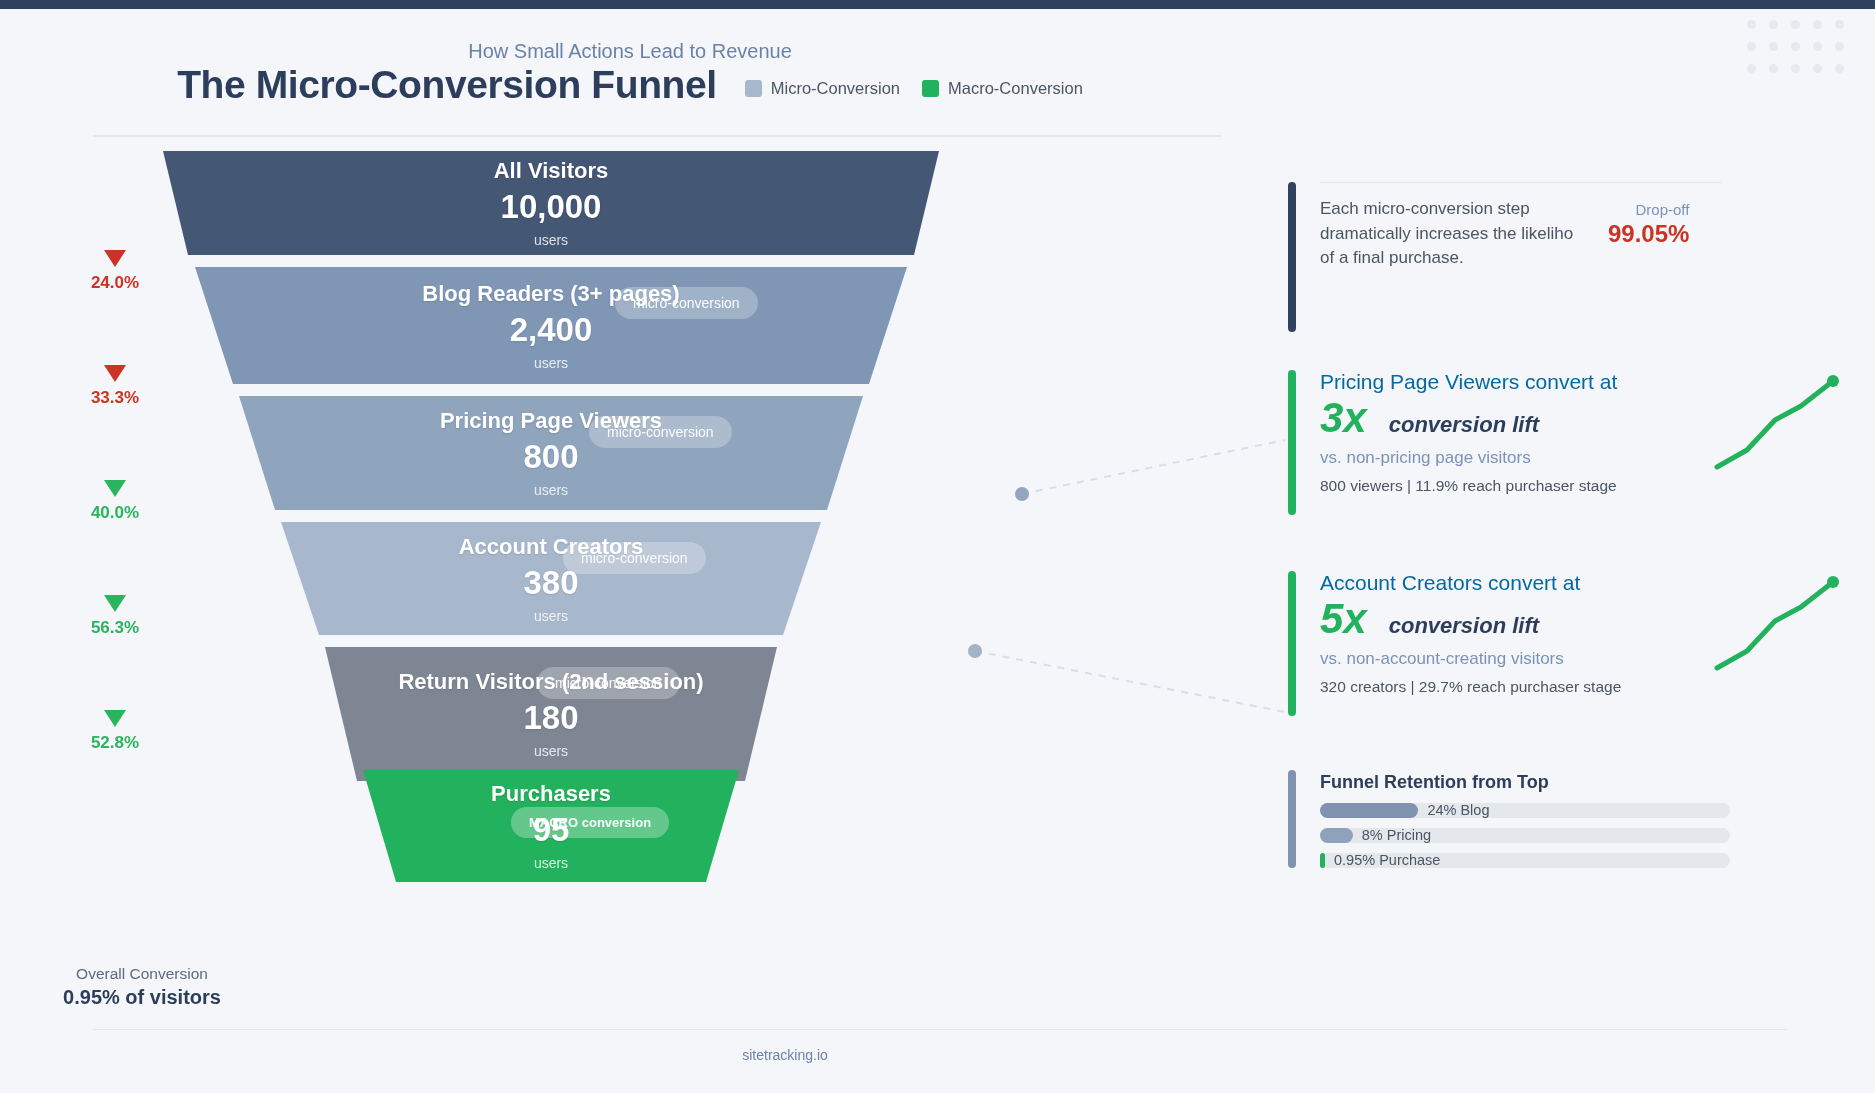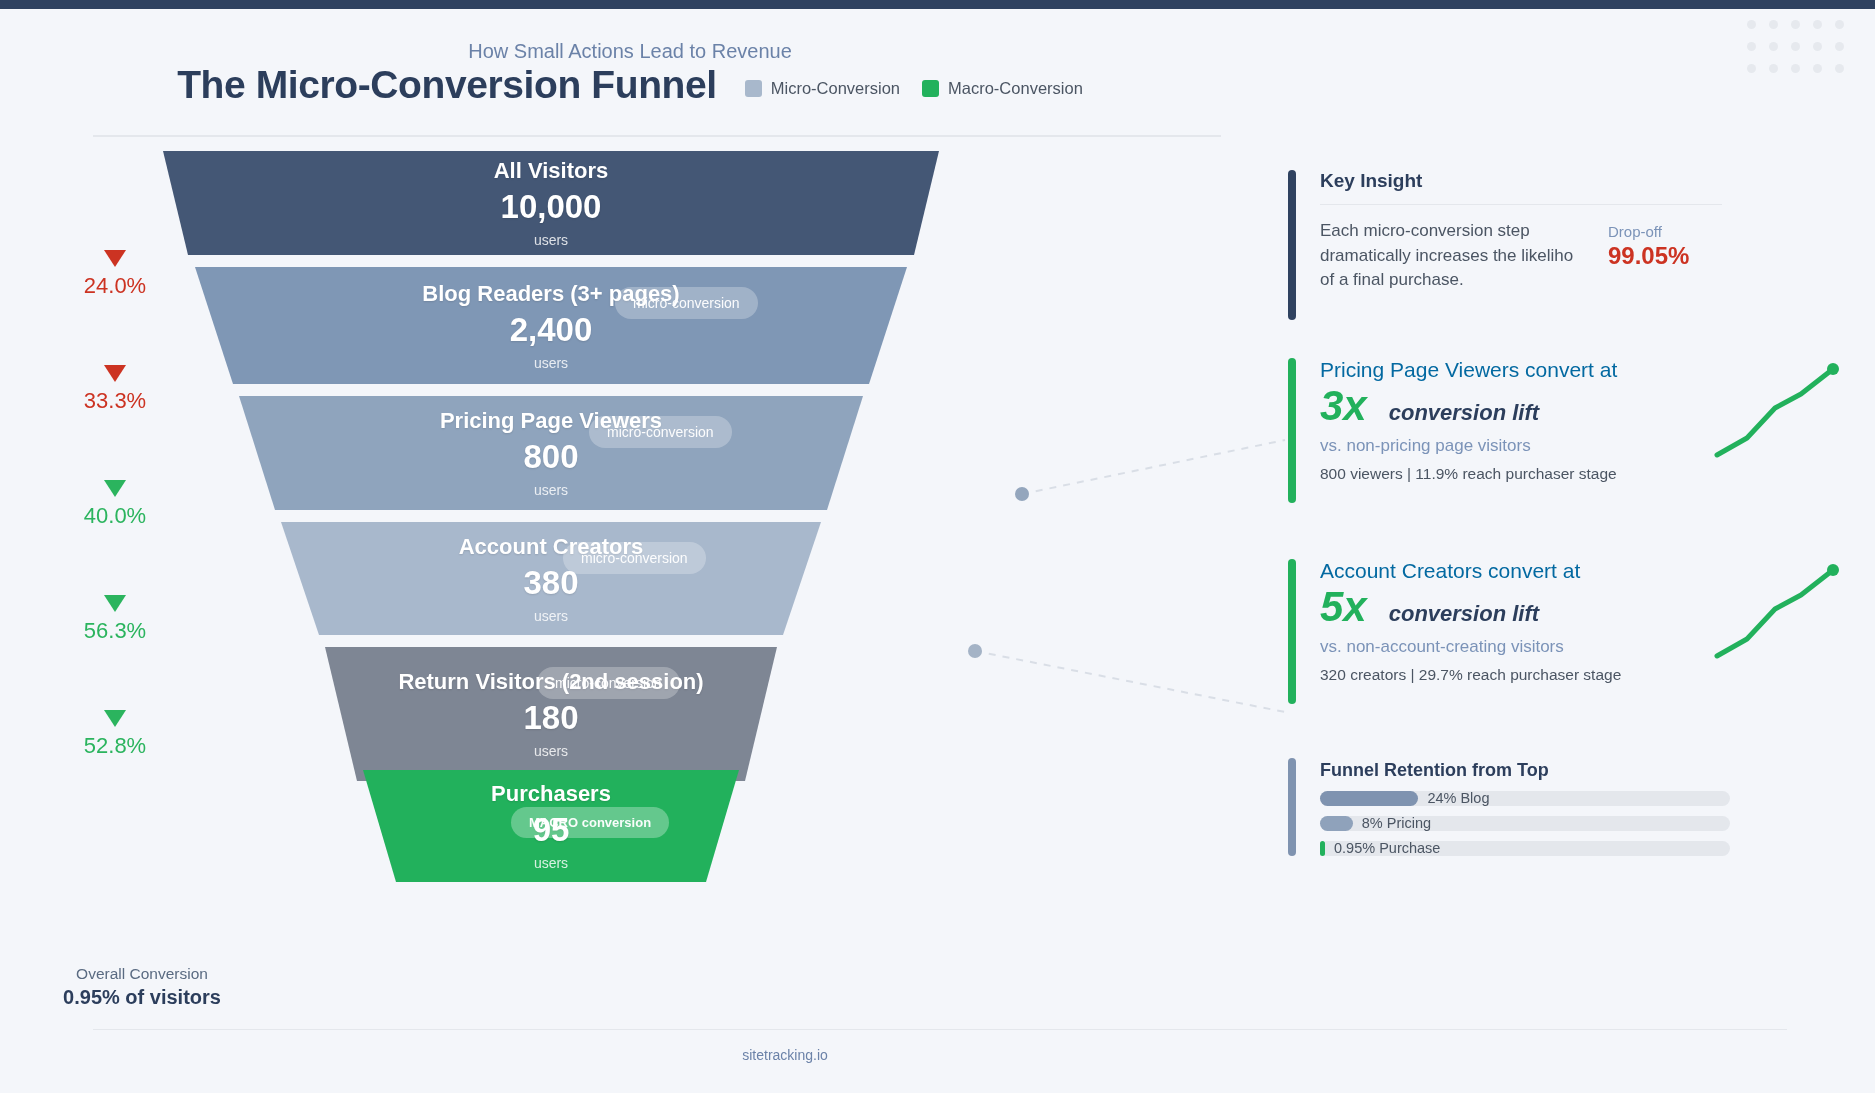--- a/index.html
+++ b/index.html
@@ -153,22 +153,22 @@
     text-align: center;
   }
   .drop-arrow {
     width: 0; height: 0;
     border-left: 11px solid transparent;
     border-right: 11px solid transparent;
     border-top: 17px solid currentColor;
     margin: 0 auto;
   }
   .drop-pct {
-    font-size: 22px;
-    font-weight: normal;
+    font-size: 17px;
+    font-weight: bold;
     margin-top: 6px;
   }
   .drop-red { color: #cc3322; }
   .drop-green { color: #2bb45e; }
 
   
   #overall {
     position: absolute;
     left: 42px; top: 965px;
     width: 200px;
@@ -223,21 +223,21 @@
     line-height: 1.45;
     color: #4b5563;
     width: 270px;
     height: 74px;
     overflow: hidden;
     white-space: nowrap;
   }
   #insight-text span { display: block; }
   #dropoff-block {
     margin-left: 18px;
-    text-align: left;
+    text-align: right;
     padding-top: 4px;
   }
   #dropoff-label {
     font-size: 15px;
     color: #7b93b8;
   }
   #dropoff-value {
     font-size: 24px;
     font-weight: bold;
     color: #cc3322;
@@ -480,21 +480,20 @@
 
 <div id="overall">
   <div id="overall-label">Overall Conversion</div>
   <div id="overall-value">0.95% of visitors</div>
 </div>
 
 <div id="sidebar">
 
   <div class="card" id="insight-card">
     <span class="card-accent" style="background:#2f4260"></span>
-    <div id="insight-title">Key Insight</div>
     <div id="insight-divider"></div>
     <div id="insight-body-row">
       <div id="insight-text">
         <span>Each micro-conversion step</span>
         <span>dramatically increases the likeliho</span>
         <span>of a final purchase.</span>
       </div>
       <div id="dropoff-block">
         <div id="dropoff-label">Drop-off</div>
         <div id="dropoff-value">99.05%</div>

